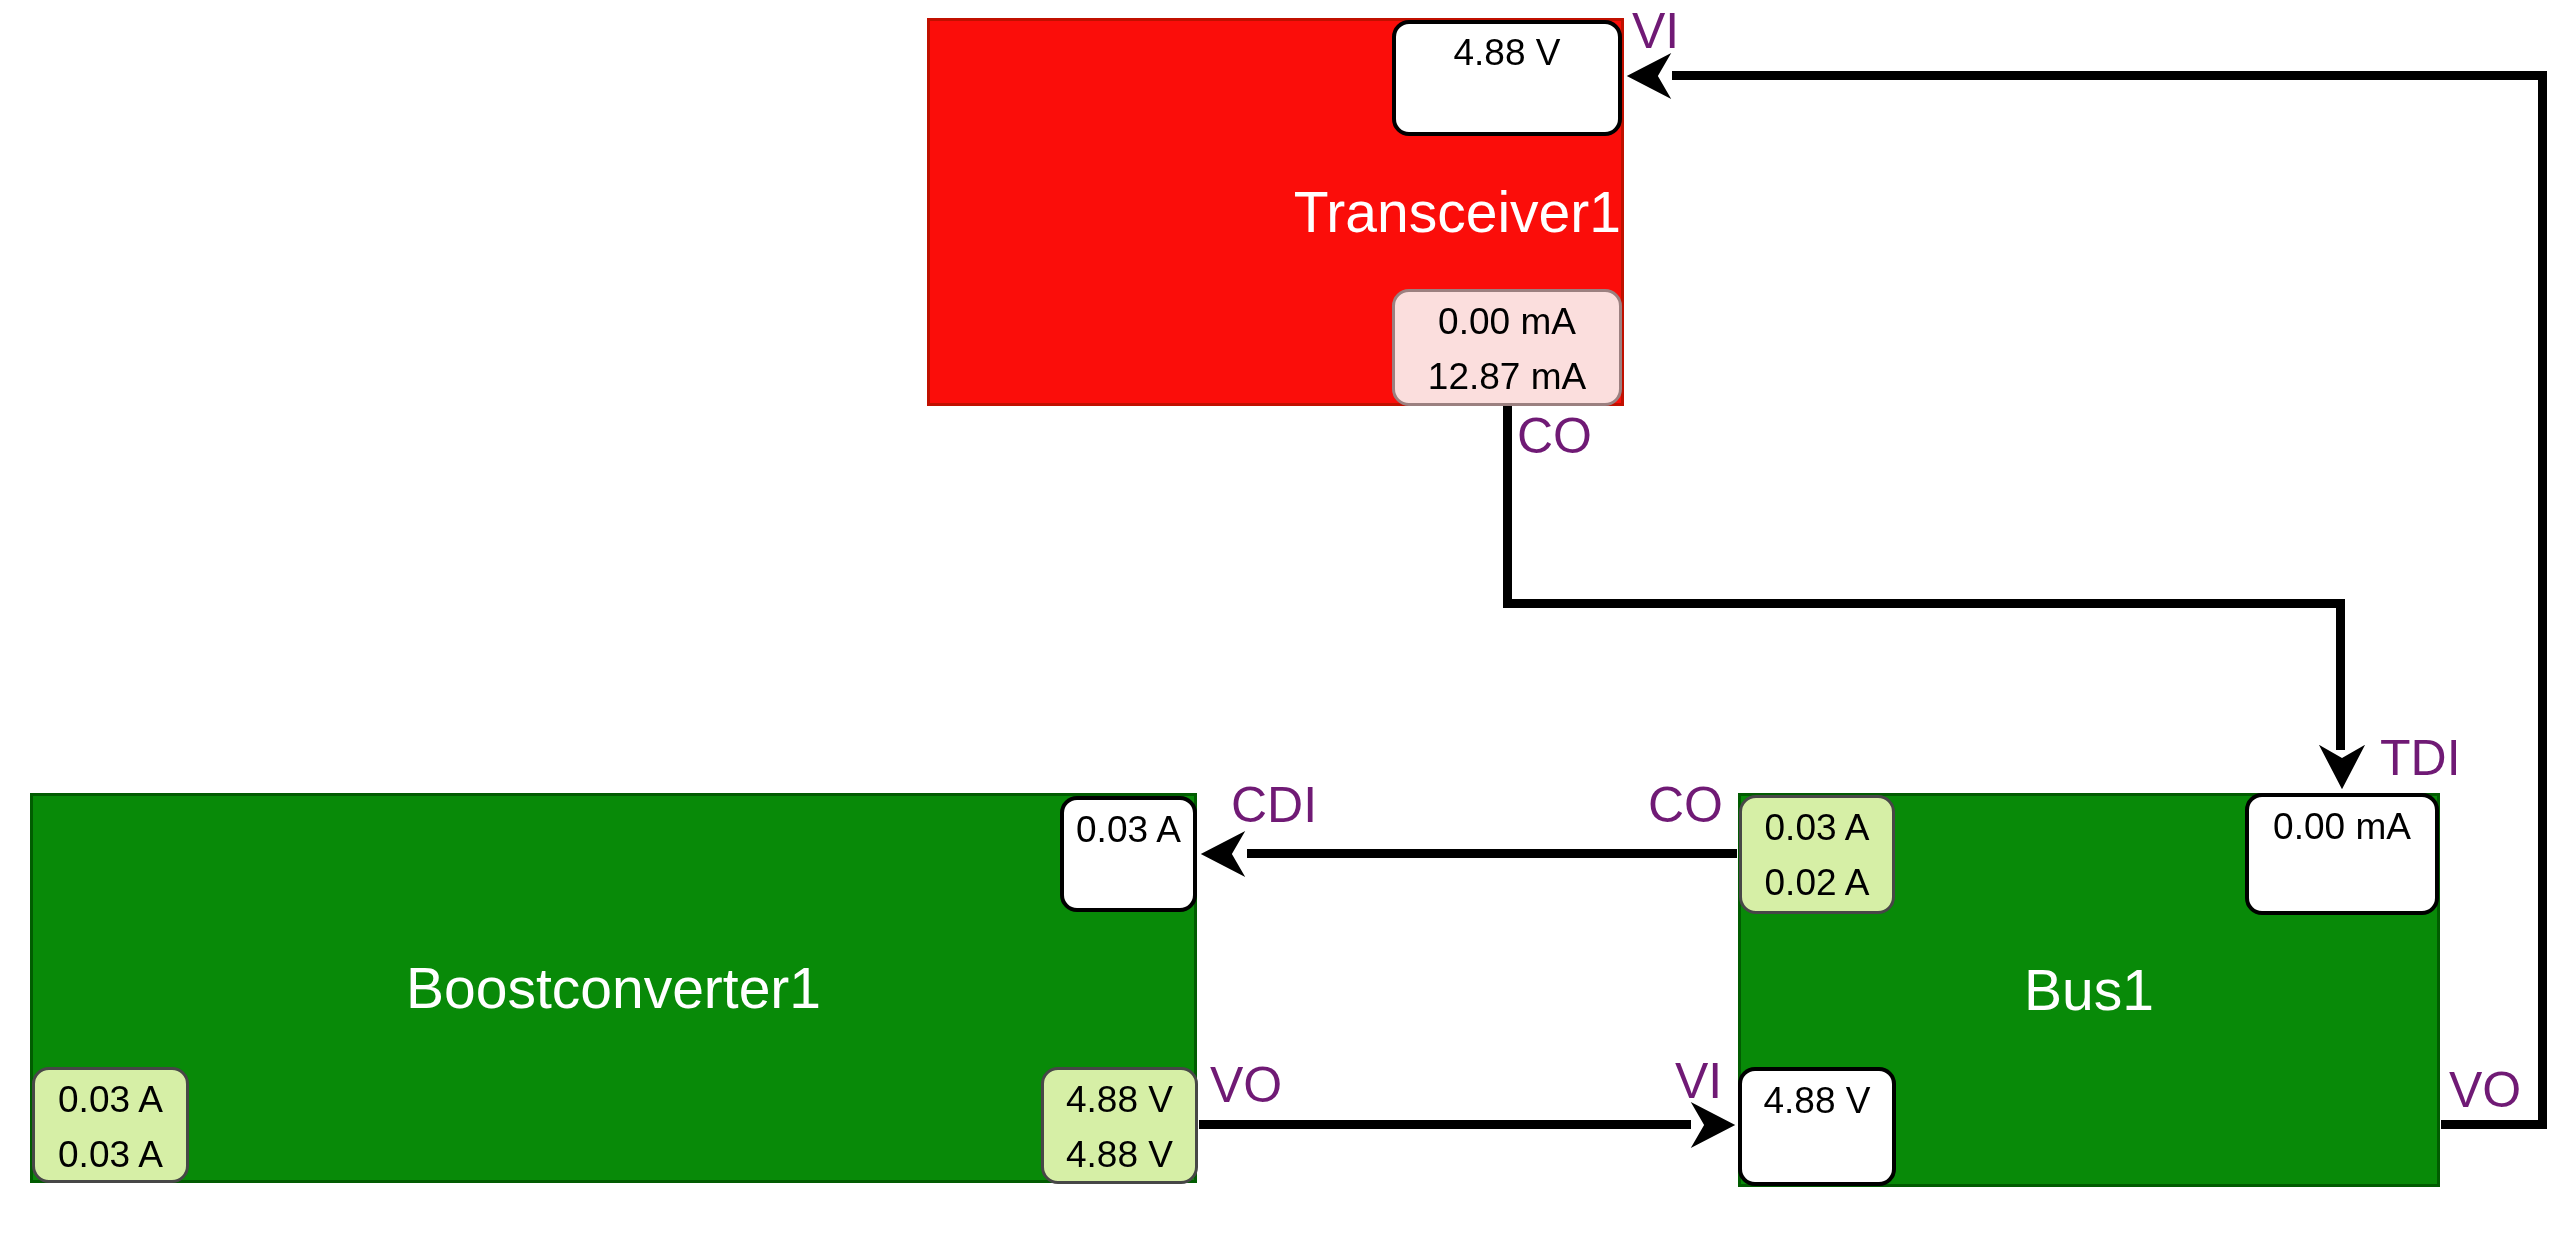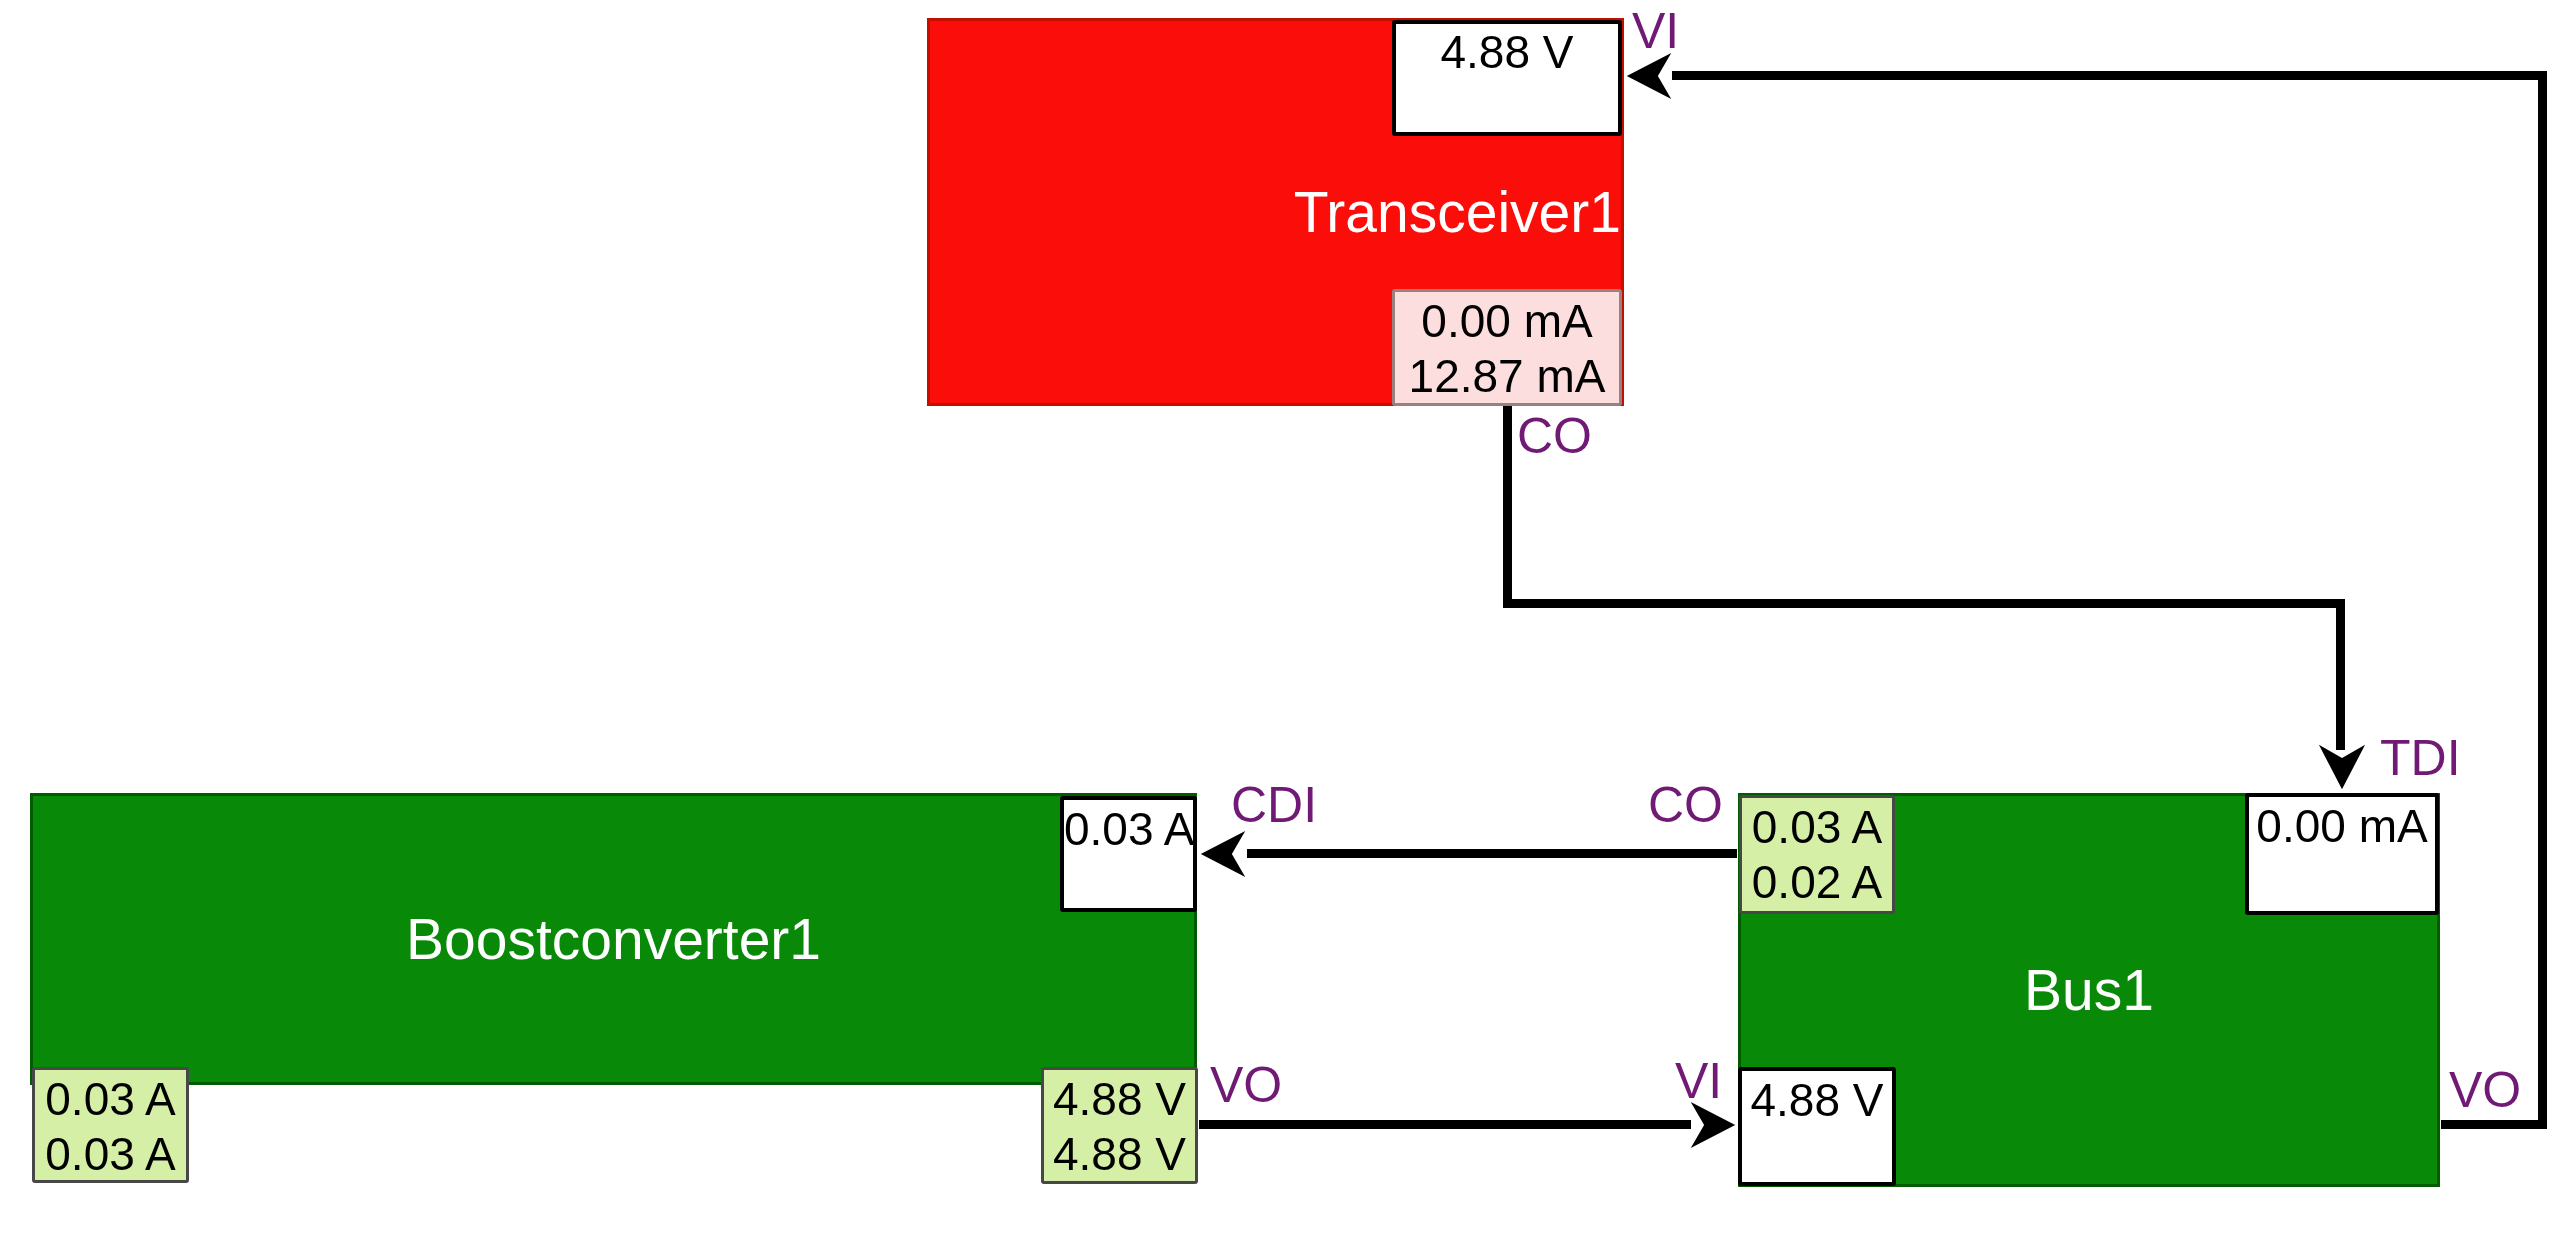--- a/index.html
+++ b/index.html
@@ -8,22 +8,22 @@
     font-family:"Liberation Sans", sans-serif; color:#000;
   }
   .block {
     position:absolute; box-sizing:border-box; border:3.6px solid;
     display:flex; align-items:center; justify-content:center;
   }
   .block.red   { background:#FB0D0A; border-color:#C11000;justify-content:flex-end; }
   .block.green { background:#088A08; border-color:#015C01; }
   .block-title { color:#ffffff; font-size:57px; line-height:57px; white-space:nowrap; }
   .port {
-    position:absolute; box-sizing:border-box; border-radius:3px;
-    text-align:center; font-size:46px; line-height:55px; padding-top:1.8px;
+    position:absolute; box-sizing:border-box; border-radius:17px;
+    text-align:center; font-size:37px; line-height:55px; padding-top:1.8px;
     white-space:nowrap; overflow:hidden;
   }
   .port.white      { background:#FFFFFF; border:4.5px solid #000000; }
   .port.lightgreen { background:#D6EFA6; border:3.6px solid #474747; }
   .port.pink       { background:#FBDEDD; border:3.6px solid #9B8080; }
   .port-label {
     position:absolute; font-size:50px; line-height:52px; color:#701a75;
     white-space:nowrap;
   }
   .wire  { position:absolute; background:#000000; }
@@ -32,21 +32,21 @@
 </style>
 </head>
 <body>
 
 <div class="canvas">
 
   <div class="block red" style="left:927px; top:18px; width:697px; height:388px;">
     <span class="block-title">Transceiver1</span>
   </div>
 
-  <div class="block green" style="left:30px; top:793px; width:1167px; height:292px;">
+  <div class="block green" style="left:30px; top:793px; width:1167px; height:390px;">
     <span class="block-title">Boostconverter1</span>
   </div>
 
   <div class="block green" style="left:1738px; top:793px; width:702px; height:394px;">
     <span class="block-title">Bus1</span>
   </div>
 
   <div class="wire" style="left:1672px; top:71px; width:875px; height:9px;"></div>
   <div class="wire" style="left:2538px; top:71px; width:9px; height:1058px;"></div>
   <div class="wire" style="left:2441px; top:1120px; width:105px; height:9px;"></div>

